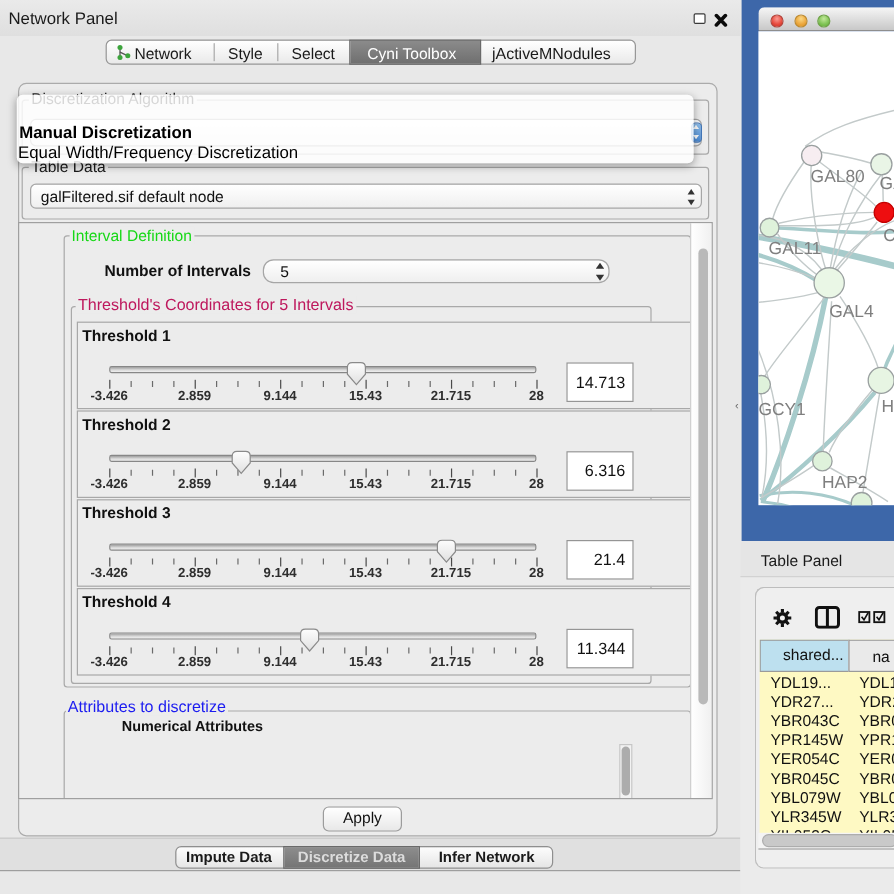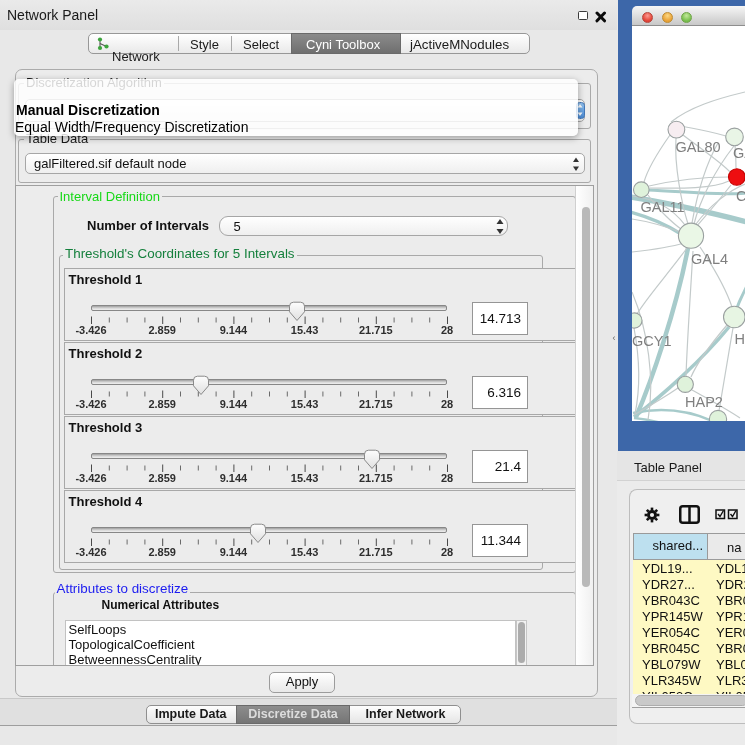--- a/index.html
+++ b/index.html
@@ -31,21 +31,21 @@
   <div class="abs" style="left:291px;top:33px;width:110px;height:21px;background:linear-gradient(#8B8B8B,#6F6F6F);border:1px solid #6A6A6A;box-sizing:border-box;"></div>
   <div class="abs" style="left:178px;top:36px;width:1px;height:15px;background:#A9A9A9;"></div>
   <div class="abs" style="left:231px;top:36px;width:1px;height:15px;background:#A9A9A9;"></div>
   <svg class="abs" style="left:96px;top:36px;" width="14" height="15">
     <line x1="4" y1="3.5" x2="4" y2="12" stroke="#555" stroke-width="1.1"></line>
     <line x1="4" y1="7.5" x2="10.5" y2="10.5" stroke="#555" stroke-width="1.1"></line>
     <circle cx="4" cy="3.5" r="2.1" fill="#3CA43C"></circle>
       <circle cx="4" cy="12" r="2.1" fill="#3CA43C"></circle>
       <circle cx="10.5" cy="10.5" r="2.1" fill="#3CA43C"></circle>
   </svg>
-  <div class="abs" style="left:112px;top:37px;font-size:13px;color:#1a1a1a;margin-top:12px;">Network</div>
+  <div class="abs" style="left:112px;top:37px;font-size:13px;color:#1a1a1a;">Network</div>
   <div class="abs" style="left:190px;top:37px;font-size:13px;color:#1a1a1a;">Style</div>
   <div class="abs" style="left:243px;top:37px;font-size:13px;color:#1a1a1a;">Select</div>
   <div class="abs" style="left:306px;top:37px;font-size:13px;color:#FFFFFF;">Cyni Toolbox</div>
   <div class="abs" style="left:410px;top:37px;font-size:13.3px;color:#1a1a1a;">jActiveMNodules</div>
 
   <div class="abs" style="left:15px;top:69px;width:583px;height:628px;border:1px solid #ABABAB;border-radius:7px;background:#ECECEC;box-sizing:border-box;"></div>
 
   <div class="fs" style="left:18px;top:83px;width:571px;height:44px;"></div>
   <div class="fslabel" style="left:24px;top:75px;color:#1a1a1a;">Discretization Algorithm</div>
   <div class="combo" style="left:25px;top:99px;width:559.5px;height:23px;"></div>
@@ -72,21 +72,21 @@
 
       <div class="abs" style="left:71px;top:32px;font-size:13px;font-weight:bold;color:#111;">Number of Intervals</div>
       <div class="combo" style="left:203px;top:30px;width:289px;height:20px;border-radius:9px;"></div>
       <div class="abs" style="left:217.5px;top:33px;font-size:13px;color:#111;">5</div>
       <svg class="abs" style="left:478px;top:32px;" width="12" height="17">
         <path d="M6 1 L9.5 6 L2.5 6 Z" fill="#333"></path>
           <path d="M6 16 L9.5 11 L2.5 11 Z" fill="#333"></path>
       </svg>
 
       <div class="fs" style="left:43px;top:69px;width:482px;height:313px;"></div>
-      <div class="fslabel" style="left:47px;top:60.2px;color:#15803d;font-size:13.4px;">Threshold's Coordinates for 5 Intervals</div>
+      <div class="fslabel" style="left:47px;top:60.2px;color:#be185d;font-size:13.4px;">Threshold's Coordinates for 5 Intervals</div>
 
       <div class="thpanel" style="top:81.5px;">
         <div class="thtitle">Threshold 1</div>
         <div class="track"></div>
         <svg style="position:absolute;left:16px;top:47px;" width="380" height="9">
           <g stroke="#4a4a4a" stroke-width="1">
               <line x1="10.5" y1="0.5" x2="10.5" y2="8"></line>
               <line x1="81.7" y1="0.5" x2="81.7" y2="8"></line>
               <line x1="152.9" y1="0.5" x2="152.9" y2="8"></line>
               <line x1="224.1" y1="0.5" x2="224.1" y2="8"></line>
@@ -266,23 +266,20 @@
                 <stop offset="1" stop-color="#E0E0E0"></stop>
               </linearGradient>
             </defs>
         </svg>
         <div class="valbox">11.344</div>
       </div>
 
       <div class="fs" style="left:37px;top:406px;width:521px;height:90px;"></div>
       <div class="fslabel" style="left:38.5px;top:395.3px;color:#1C1CF0;font-size:13.4px;">Attributes to discretize</div>
       <div class="abs" style="left:41.5px;top:412.3px;font-size:12px;font-weight:bold;color:#111;padding-left:44px;">Numerical Attributes</div>
-      <div class="abs" style="left:49px;top:434px;width:449px;height:60px;background:#fff;border:1px solid #C2C2C2;">
-        <div style="position:absolute;left:2.5px;top:1px;font-size:13px;color:#111;line-height:15px;">SelfLoops<br>TopologicalCoefficient<br>BetweennessCentrality</div>
-      </div>
       <div class="abs" style="left:500px;top:434px;width:11px;height:62px;background:#F2F2F2;border:1px solid #C6C6C6;box-sizing:border-box;">
         <div style="position:absolute;left:1px;top:1px;width:7px;height:41px;background:#ACACAC;border-radius:3.5px;"></div>
       </div>
     </div>
 
     <div style="position:absolute;right:0;top:0;width:17px;height:480px;background:linear-gradient(90deg,#FFFFFF,#F0F0F0);border-left:1px solid #D0D0D0;">
       <div style="position:absolute;left:6px;top:21px;width:8px;height:380px;background:#B9B9B9;border-radius:4px;"></div>
     </div>
   </div>
 

